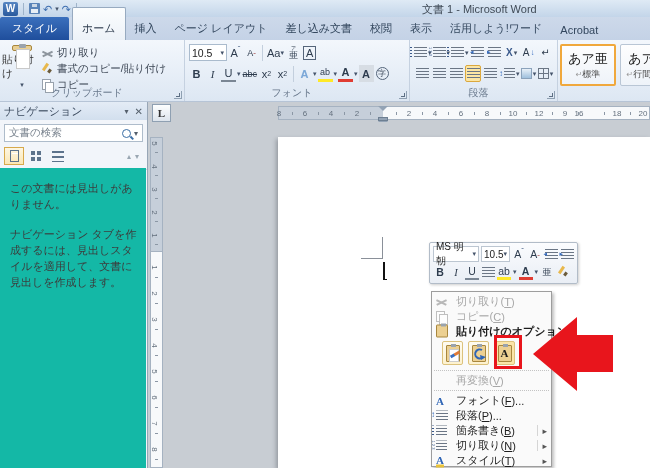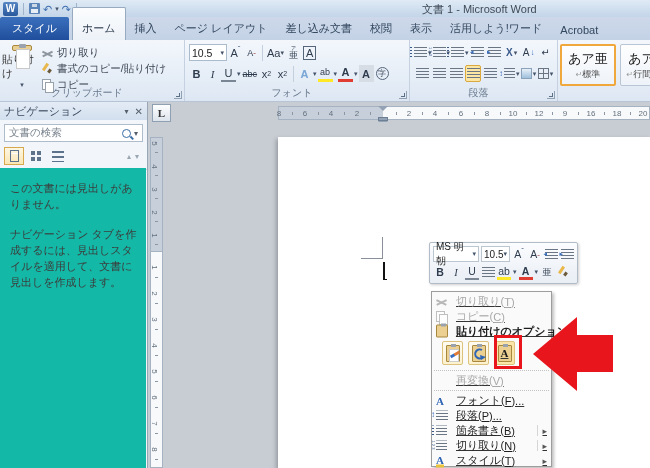--- a/index.html
+++ b/index.html
@@ -151,21 +151,21 @@
 
   
   .minitb { position:absolute; left:429px; top:242px; width:149px; height:42px; background:linear-gradient(#fbfcfe,#e9eef5);
     border:1px solid #b2bcc8; border-radius:2px; box-shadow:1px 1px 3px rgba(0,0,0,.2); z-index:5; padding:2px 3px; }
   .mrow { display:flex; align-items:center; height:18px; gap:2px; }
   .mcombo { background:#fff; border:1px solid #bcc6d1; height:16px; font-size:10px; display:flex; align-items:center; padding:0 2px; color:#222; }
   .mbtn { min-width:14px; height:16px; display:flex; align-items:center; justify-content:center; font-size:10.5px; color:#2e3c4e; }
 
   
   .ctxmenu { position:absolute; left:431px; top:291px; width:121px; height:176px; background:#fafafa;
-    border:1px solid #9d9d9d; box-shadow:2px 2px 3px rgba(0,0,0,.25); z-index:6; padding:2px 0; font-size:11px;text-decoration:underline; }
+    border:1px solid #9d9d9d; box-shadow:2px 2px 3px rgba(0,0,0,.25); z-index:6; padding:2px 0; font-size:11px; }
   .cm-row { height:15px; display:flex; align-items:center; position:relative; padding-left:24px; color:#1e1e1e; white-space:nowrap; }
   .cm-row .mic { position:absolute; left:4px; top:50%; transform:translateY(-50%); }
   .cm-row.dis { color:#a8a8a8; }
   .cm-row.hdr { font-weight:bold; height:14px; }
   .cm-sub { margin-left:auto; padding-right:4px; color:#555; font-size:9px; display:flex; align-items:center; gap:4px; }
   .cm-split { width:1px; height:11px; background:#d5d5d5; }
   .cm-sep { border-top:1px dotted #c3c3c3; margin:2px 2px; height:0; }
   .pasterow { height:30px; display:flex; align-items:center; gap:5px; padding-left:10px; }
   .pbtn-opt { width:21px; height:24px; background:linear-gradient(#fefbf0,#fdf2cf); border:1px solid #dcc27c; border-radius:2px;
     display:flex; align-items:center; justify-content:center; position:relative; }
@@ -410,21 +410,21 @@
     <span class="hr-num" style="left: 27px;">6</span>
     <span class="hr-num" style="left: 53px;">4</span>
     <span class="hr-num" style="left: 79px;">2</span>
     <span class="hr-num" style="left: 131px;">2</span>
     <span class="hr-num" style="left: 157px;">4</span>
     <span class="hr-num" style="left: 183px;">6</span>
     <span class="hr-num" style="left: 209px;">8</span>
     <span class="hr-num" style="left: 235px;">10</span>
     <span class="hr-num" style="left: 261px;">12</span>
     <span class="hr-num" style="left: 287px;">9</span>
-    <span class="hr-num" style="left: 313px;">16</span>
+    <span class="hr-num" style="left: 301px;">16</span>
     <span class="hr-num" style="left: 339px;">18</span>
     <span class="hr-num" style="left: 365px;">20</span>
     <span class="hr-tick" style="left: 92px;"></span>
     <span class="hr-tick" style="left: 66px;"></span>
     <span class="hr-tick" style="left: 40px;"></span>
     <span class="hr-tick" style="left: 14px;"></span>
     <span class="hr-tick" style="left: 118px;"></span>
     <span class="hr-tick" style="left: 144px;"></span>
     <span class="hr-tick" style="left: 170px;"></span>
     <span class="hr-tick" style="left: 196px;"></span>

